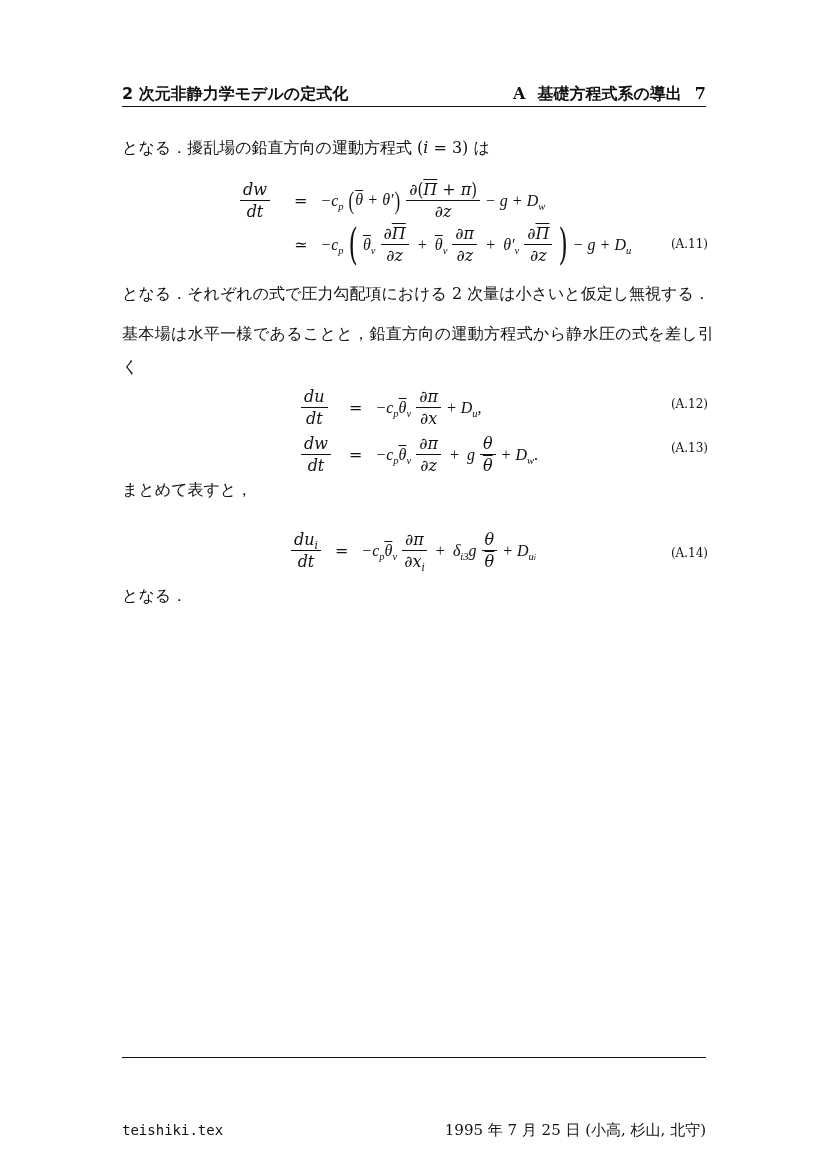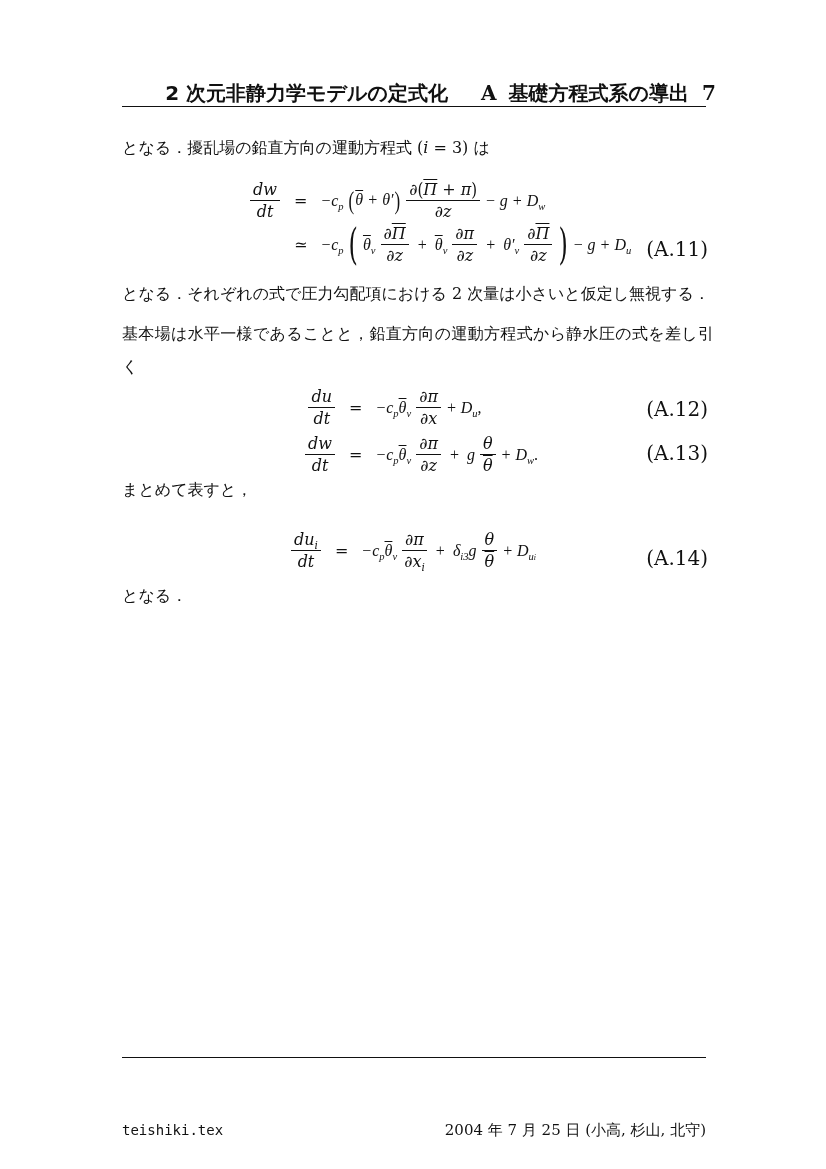--- a/index.html
+++ b/index.html
@@ -9,25 +9,24 @@
     height: 1169px;
     background: #ffffff;
     color: #111111;
     font-family: "DejaVu Serif", "Liberation Serif", serif;
     overflow: hidden;
   }
   .abs { position: absolute; }
 
   
   .hdr {
-    left: 132px; top: 84px; width: 584px;
+    left: 122px; top: 84px; width: 584px;
     display: flex; align-items: baseline;
-    font-weight: bold; font-size: 20px; line-height: 19px;
+    font-weight: bold; font-size: 16px; line-height: 19px;
     white-space: nowrap;
-    text-align: center;
   }
   .hdr-kanji { font-family: "DejaVu Sans", "Liberation Sans", sans-serif; }
   .hdr-left { flex: 1 1 auto; }
   .hdr-a { margin-right: 12px; font-family: "DejaVu Serif", serif; }
   .hdr-sec { margin-right: 13px; }
   .hdr-page { font-family: "DejaVu Serif", serif; }
   .hdr-rule { left: 122px; top: 106px; width: 584px; height: 1px; background: #111; }
 
   
   .para {
@@ -38,21 +37,21 @@
   .nowrap { white-space: nowrap; }
   .it { font-style: italic; }
 
   
   .eq { font-size: 16px; }
   .eqrow {
     display: flex; align-items: center;
     white-space: nowrap; font-style: italic;
   }
   .rm { font-style: normal; }
-  .lhs { display: flex; justify-content: flex-end; }
+  .lhs { display: flex; justify-content: flex-start; }
   .rel { margin: 0 11px; font-style: normal; }
   .frac { display: inline-flex; flex-direction: column; align-items: center; margin: 0 3px; }
   .fnum { border-bottom: 1px solid #111; padding: 0 3px 2px 3px; text-align: center; line-height: 17px; }
   .fden { padding-top: 2px; text-align: center; line-height: 17px; }
   .ov { text-decoration: overline; }
   sub { font-size: 66%; font-style: italic; line-height: 0; }
   .ssub { font-size: 75%; vertical-align: -20%; }
   .tok { margin: 0 2px; font-family: Liberation Serif, serif; }
   .op { margin: 0 6px; }
   .mop { margin: 0 5px; }
@@ -61,21 +60,21 @@
     transform: scaleY(1.8); margin: 0 3px; line-height: 1;
   }
   .midp {
     display: inline-block; font-style: normal; font-size: 17px;
     transform: scaleY(1.45); vertical-align: middle; line-height: 1; margin: 0 1px;
   }
   .np {
     display: inline-block; font-style: normal; font-size: 15px;
     transform: scaleY(1.25); vertical-align: middle; line-height: 1;
   }
-  .eqnum { position: absolute; right: 118px; font-size: 20px; font-style: normal; }
+  .eqnum { position: absolute; right: 118px; font-size: 12px; font-style: normal; }
 
   
   .ftr-rule { left: 122px; top: 1057px; width: 584px; height: 1px; background: #111; }
   .ftr {
     left: 122px; top: 1120px; width: 584px;
     display: flex; justify-content: space-between; align-items: center;
     font-size: 15px; line-height: 20px; gap: 17px;
   }
   .ftr-left { font-family: "DejaVu Sans Mono", "Liberation Mono", monospace; font-size: 14px; }
 </style>
@@ -209,16 +208,16 @@
       <span class="tok"><span>+ D</span><sub><span>u</span><span class="ssub">i</span></sub></span>
     </div>
   </div>
   <span class="eqnum" style="top:546px">(A.14)</span>
 
   <p class="abs para nowrap" style="top:579px">となる．</p>
 
   <div class="abs ftr-rule"></div>
   <div class="abs ftr">
     <span class="ftr-left">teishiki.tex</span>
-    <span class="ftr-right">2004 年 7 月 25 日 (小高, 杉山, 北守)</span>
+    <span class="ftr-right">1995 年 7 月 25 日 (小高, 杉山, 北守)</span>
   </div>
 
 </div>
 
 </body></html>

